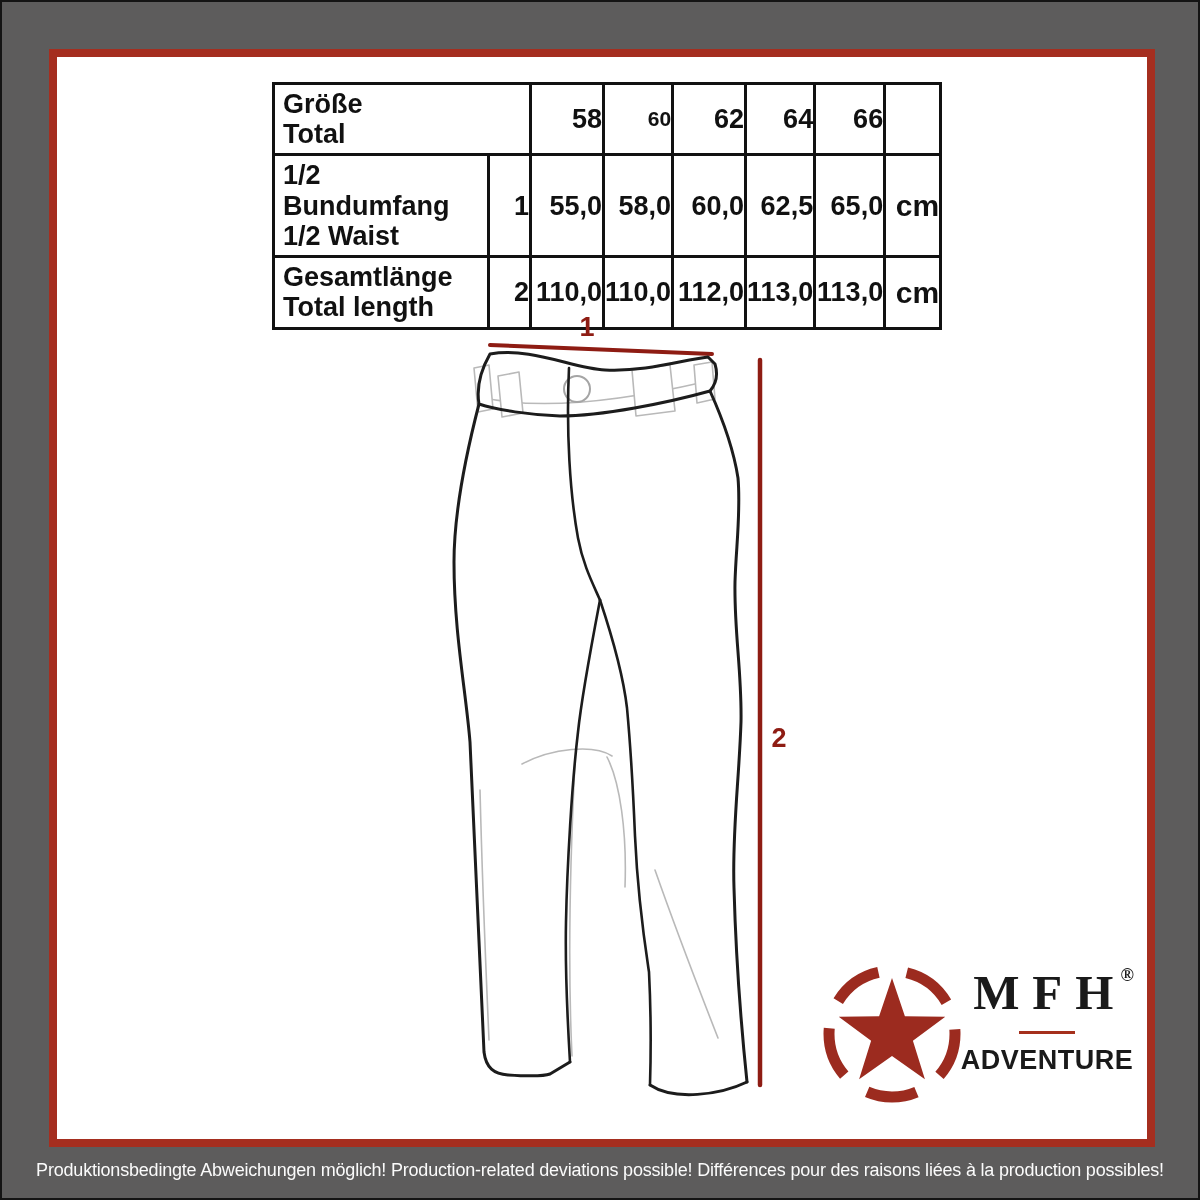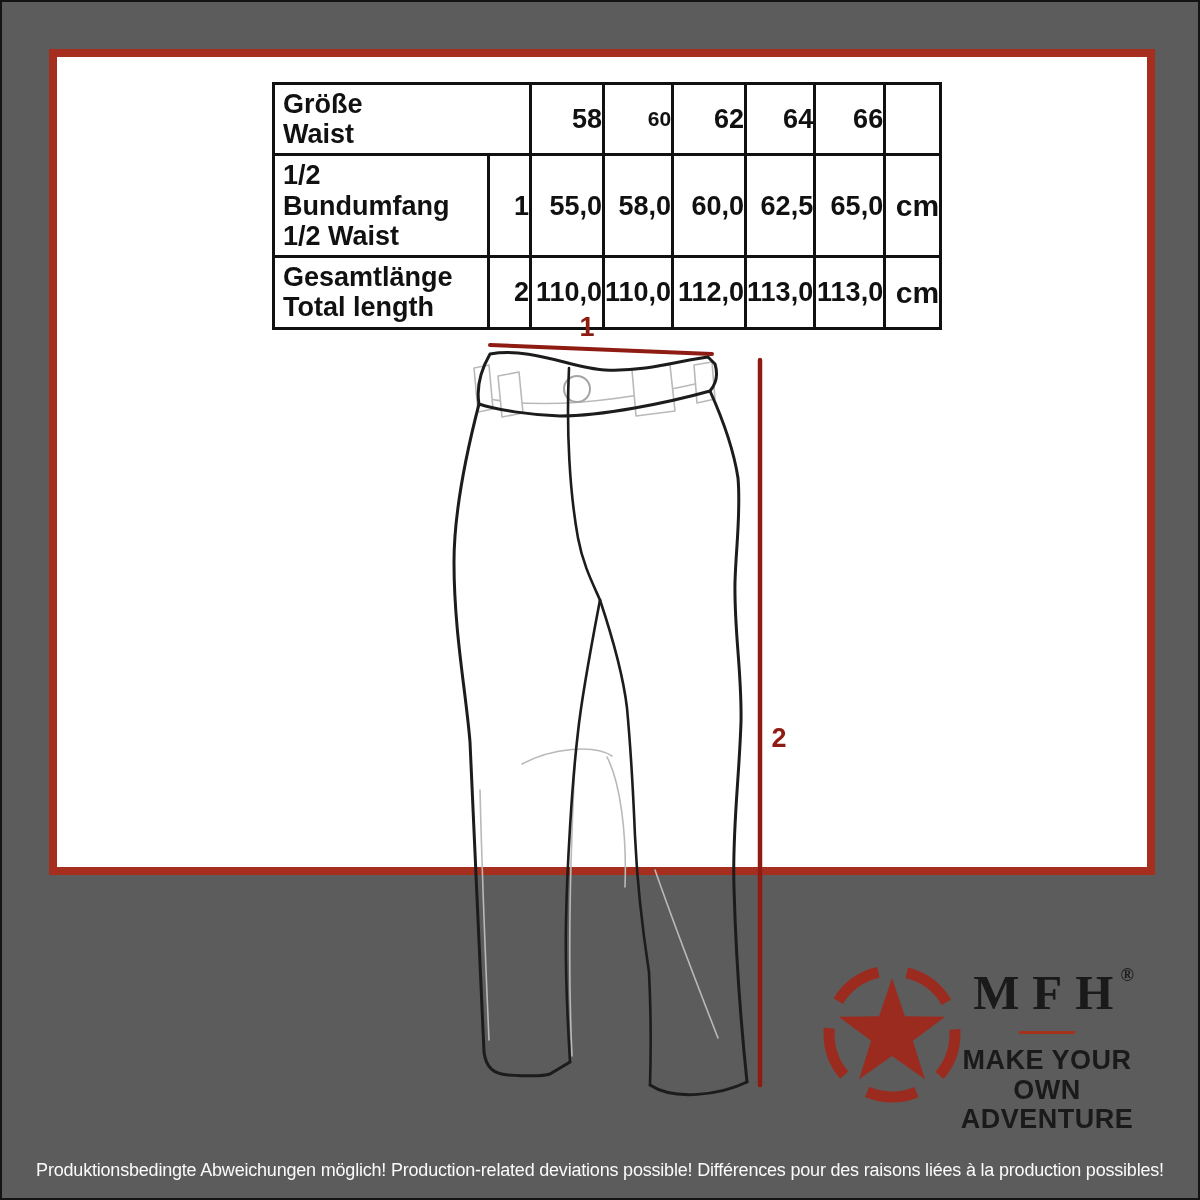--- a/index.html
+++ b/index.html
@@ -4,21 +4,21 @@
 <style>
   * { margin:0; padding:0; box-sizing:border-box; }
   html,body { width:1200px; height:1200px; }
   body { font-family:"Liberation Sans","DejaVu Sans",sans-serif; }
 
   .canvas{
     position:relative; width:1200px; height:1200px;
     background:#5d5c5c; border:2px solid #141414; overflow:hidden;
   }
   .panel{
-    position:absolute; left:47px; top:47px; width:1106px; height:826px;
+    position:absolute; left:47px; top:47px; width:1106px; height:1098px;
     background:#ffffff; border:8px solid #a52e1f;
   }
   .panel-inner{ position:absolute; left:0; top:0; width:1090px; height:1082px; }
 
   
   table.size-table{
     position:absolute; left:215px; top:25px;
     border-collapse:collapse; table-layout:fixed;
     font-weight:bold; color:#111; font-size:27px;
   }
@@ -74,21 +74,21 @@
             <col style="width:67px">
             <col style="width:73px">
           <col style="width:67px">
             <col style="width:70px">
             <col style="width:56px">
         </colgroup>
         <tbody>
             <tr class="hdr">
           <td class="lbl" colspan="2">
             <span>Größe</span><br>
-            <span>Waist</span>
+            <span>Total</span>
           </td>
           <td>58</td>
           <td class="sz-small">60</td>
           <td>62</td>
           <td>64</td>
           <td>66</td>
           <td></td>
         </tr>
         <tr>
           <td class="lbl">
@@ -173,21 +173,20 @@
       <svg class="star-svg" width="144" height="144" viewBox="0 0 144 144">
         <circle cx="72" cy="72" r="63" fill="none" stroke="#9c2b1f" stroke-width="11" stroke-dasharray="50.6 28.6" stroke-dashoffset="5.5"></circle>
         <polygon fill="#9c2b1f" points="72,16 84.9,54.2 125.3,54.7 92.9,78.8 104.9,117.3 72,94 39.1,117.3 51.1,78.8 18.7,54.7 59.1,54.2"></polygon>
       </svg>
 
       <div class="brand">
         <div>
           <span class="brand-name">MFH</span><span class="brand-reg">®</span>
         </div>
         <div class="brand-divider"></div>
-        <div class="brand-tagline">MAKE YOUR OWN</div>
         <div class="brand-tagline">ADVENTURE</div>
       </div>
 
     </div>
   </div>
 
   <div class="footer-text">Produktionsbedingte Abweichungen möglich! Production-related deviations possible! Différences pour des raisons liées à la production possibles!</div>
 </div>
 
 </body></html>

